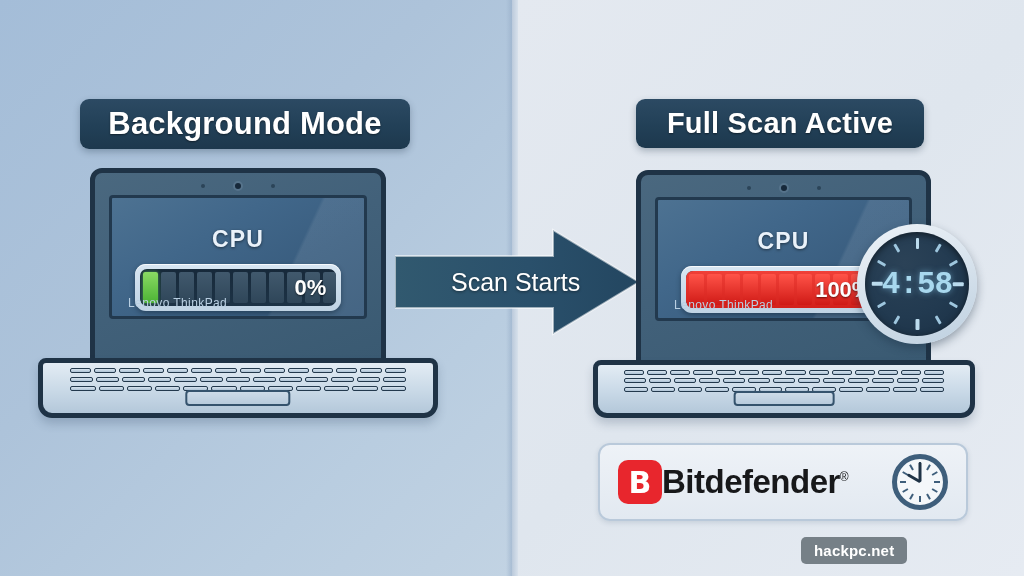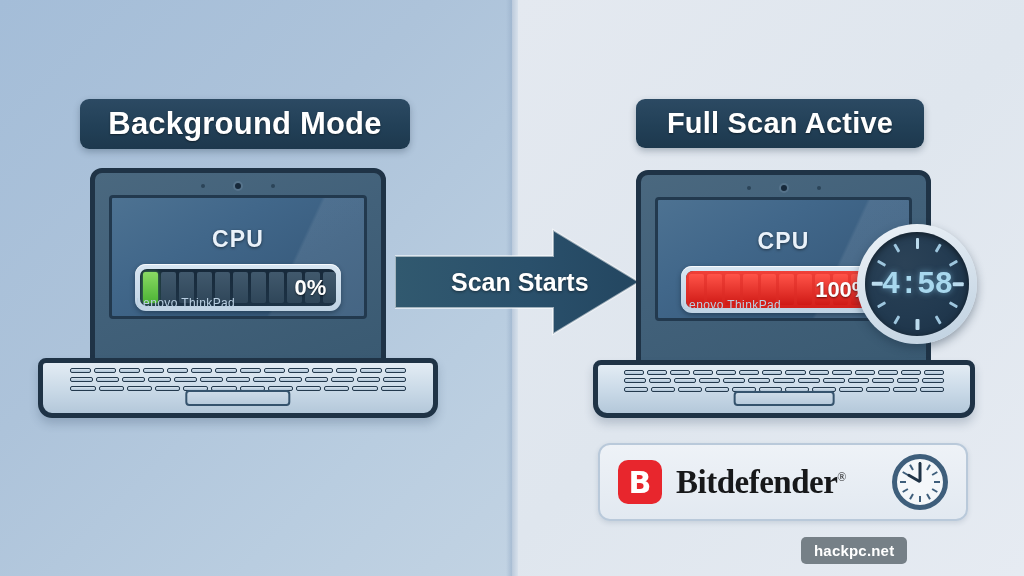--- a/index.html
+++ b/index.html
@@ -100,21 +100,21 @@
   .meter-fill-red{
     position:absolute;left:0;top:0;bottom:0;width:100%;
     background:linear-gradient(180deg,#f04038 0%,#d3201b 100%);
   }
   .meter-val{
     position:absolute;right:10px;top:50%;transform:translateY(-50%);
     color:#fff;font-weight:bold;font-size:22px;
     text-shadow:0 1px 2px rgba(0,0,0,.55);
   }
   .brandline{
-    position:absolute;left:24px;bottom:6px;
+    position:absolute;left:16px;bottom:6px;
     color:#b9cfe2;font-size:12px;letter-spacing:.4px;
   }
   .base{
     position:absolute;
     background:linear-gradient(180deg,#e3ecf4 0%,#c9d9e7 55%,#b4c8da 100%);
     border:5px solid #1f3346;
     border-radius:8px 8px 14px 14px;
     box-sizing:border-box;
     box-shadow:0 6px 10px rgba(40,65,90,.22);
   }
@@ -183,42 +183,41 @@
     position:absolute;inset:0;display:flex;align-items:center;justify-content:center;
     color:#a8d8ee;font-size:31px;font-weight:bold;
     font-family:Liberation Mono, monospace;letter-spacing:-1px;
     text-shadow:0 0 6px rgba(140,210,245,.55);
   }
 
   
   .arrow-wrap{position:absolute;left:395px;top:228px;width:245px;height:108px;}
   .arrow-label{
     position:absolute;left:56px;top:50%;transform:translateY(-50%);
-    color:#fff;font-weight:bold;font-size:25px;z-index:4;
+    color:#fff;font-weight:normal;font-size:25px;z-index:4;
     text-shadow:0 1px 3px rgba(0,0,0,.45);white-space:nowrap;
   }
 
   
   .bd-badge{
     position:absolute;left:598px;top:443px;width:366px;height:74px;
     background:linear-gradient(180deg,#eef2f7 0%,#e2e9f1 100%);
     border:2px solid #b9c9da;border-radius:12px;
     display:flex;align-items:center;
     box-shadow:0 2px 5px rgba(60,85,110,.16);
   }
   .bd-mark{
     margin-left:18px;width:44px;height:44px;border-radius:10px;
     background:#e8262d;color:#fff;font-weight:bold;font-size:30px;
     display:flex;align-items:center;justify-content:center;
     font-family:"DejaVu Sans",sans-serif;
   }
   .bd-name{
-    margin-left:14px;color:#17181a;font-weight:bold;font-size:33px;
+    color:#17181a;font-weight:bold;font-size:33px;
     letter-spacing:-.5px;
-    font-family:Liberation Serif, serif;
   }
   .bd-reg{font-size:12px;vertical-align:super;font-weight:normal;}
   .aclock{
     position:absolute;right:18px;top:50%;transform:translateY(-50%);
     width:56px;height:56px;border-radius:50%;
     border:5px solid #3e5e7b;background:#f4f7fa;box-sizing:border-box;
   }
   .atick{
     position:absolute;left:50%;top:3px;width:2px;height:6px;
     background:#3e5e7b;transform-origin:50% 20px;margin-left:-1px;

